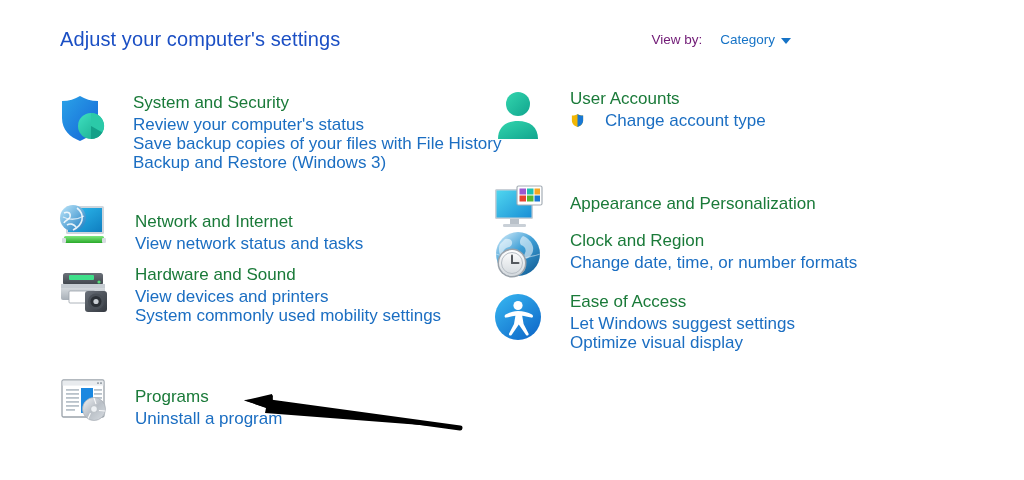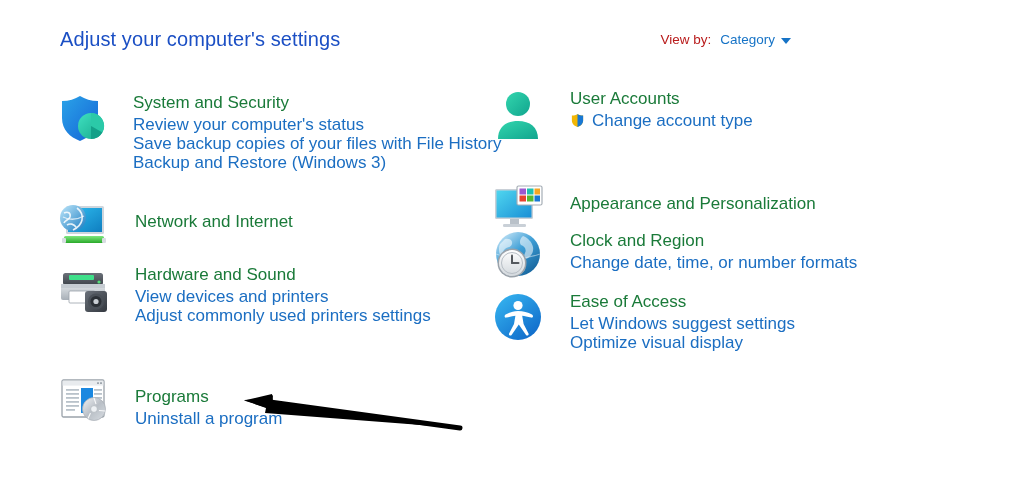--- a/index.html
+++ b/index.html
@@ -37,24 +37,25 @@
     position: absolute;
     right: 36px;
     top: 32px;
     display: flex;
     align-items: center;
     gap: 9px;
     font-size: 13.5px;
     white-space: nowrap;
   }
   .viewby-label {
-    color: #b91c1c;
+    color: #701a75;
   }
   .viewby-value {
     color: #1673c6;
+    margin-left: 9px;
   }
   .viewby-caret {
     width: 0; height: 0;
     border-left: 5px solid transparent;
     border-right: 5px solid transparent;
     border-top: 6px solid #1673c6;
     margin-left: -3px;
     position: relative;
     top: 1px;
   }
@@ -92,21 +93,21 @@
   .cat-link {
     font-size: 17px;
     color: #1b6ec2;
     line-height: 19px;
     white-space: nowrap;
     display: block;
   }
   .cat-link.with-shield {
     display: flex;
     align-items: center;
-    gap: 7px;
+    gap: 20px;
   }
 
   
   .c-system      { top: 92px;  left: 0; }
   .c-network     { top: 198px; left: 2px; }
   .c-hardware    { top: 264px; left: 2px; }
   .c-programs    { top: 373px; left: 2px; }
 
   
   .c-user        { top: 88px;  left: 0; }
@@ -196,20 +197,21 @@
           <rect x="7" y="38" width="40" height="7" rx="1.5" fill="url(#gBase)"></rect>
           <rect x="5" y="40" width="4" height="5" rx="1" fill="#d8dde2"></rect>
           <rect x="45" y="40" width="4" height="5" rx="1" fill="#d8dde2"></rect>
           <circle cx="16" cy="20" r="13" fill="url(#gGlobe)"></circle>
           <path d="M7 15 C11 13 14 15 13 19 C12 22 8 22 7 25 M20 10 C24 13 26 17 25 22 C24 27 20 30 16 32 M10 27 C13 25 17 26 19 29" stroke="#ffffff" stroke-width="1.6" fill="none" opacity="0.85"></path>
           <path d="M6 19 Q16 24 27 18" stroke="#ffffff" stroke-width="1.3" fill="none" opacity="0.7"></path>
         </svg>
       </div>
       <div class="cat-text cat-text-mid">
         <div class="cat-title">Network and Internet</div>
+        <span class="cat-link">View network status and tasks</span>
       </div>
     </div>
 
     <div class="category c-hardware">
       <div class="cat-icon">
         <svg class="icon-svg" viewBox="0 0 52 52">
           <defs>
             <linearGradient id="gPrinterTop" x1="0" y1="0" x2="0" y2="1">
               <stop offset="0" stop-color="#6b7179"></stop>
               <stop offset="1" stop-color="#3f444b"></stop>
@@ -231,21 +233,21 @@
           <rect x="4" y="20" width="44" height="4" fill="#c6ccd2"></rect>
           <rect x="28" y="27" width="22" height="21" rx="3" fill="url(#gSpeaker)"></rect>
           <circle cx="39" cy="37.5" r="8" fill="#4a5058"></circle>
           <circle cx="39" cy="37.5" r="5.5" fill="#2b3036"></circle>
           <circle cx="39" cy="37.5" r="2.6" fill="#c9ced4"></circle>
         </svg>
       </div>
       <div class="cat-text">
         <div class="cat-title">Hardware and Sound</div>
         <span class="cat-link">View devices and printers</span>
-        <span class="cat-link">Adjust commonly used printers settings</span>
+        <span class="cat-link">System commonly used mobility settings</span>
       </div>
     </div>
 
     <div class="category c-programs">
       <div class="cat-icon">
         <svg class="icon-svg" viewBox="0 0 52 52">
           <defs>
             <linearGradient id="gDisc" x1="0" y1="0" x2="1" y2="1">
               <stop offset="0" stop-color="#f2f4f6"></stop>
               <stop offset="0.5" stop-color="#b9bfc6"></stop>

